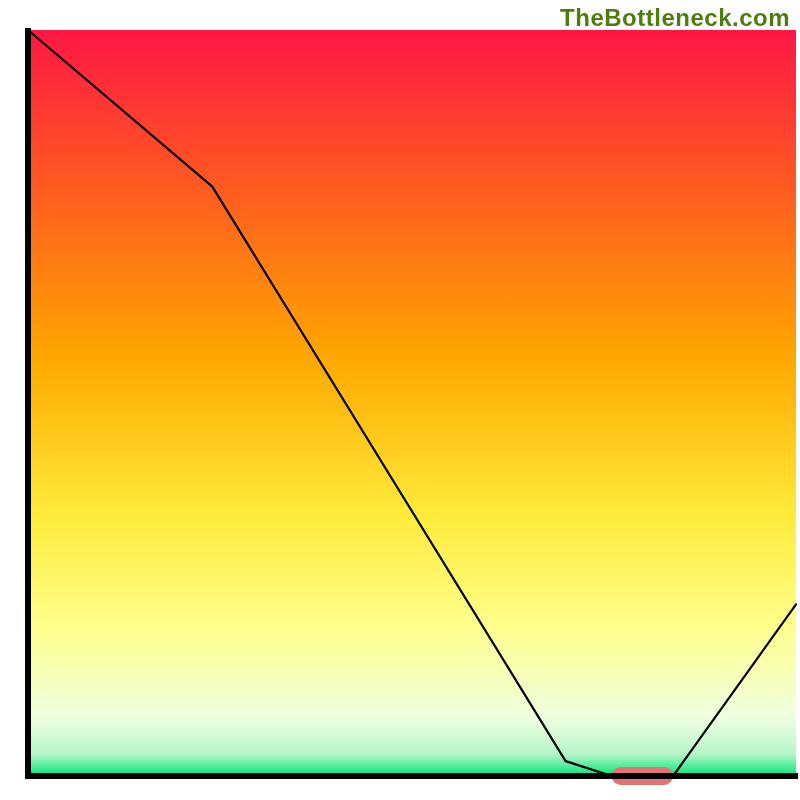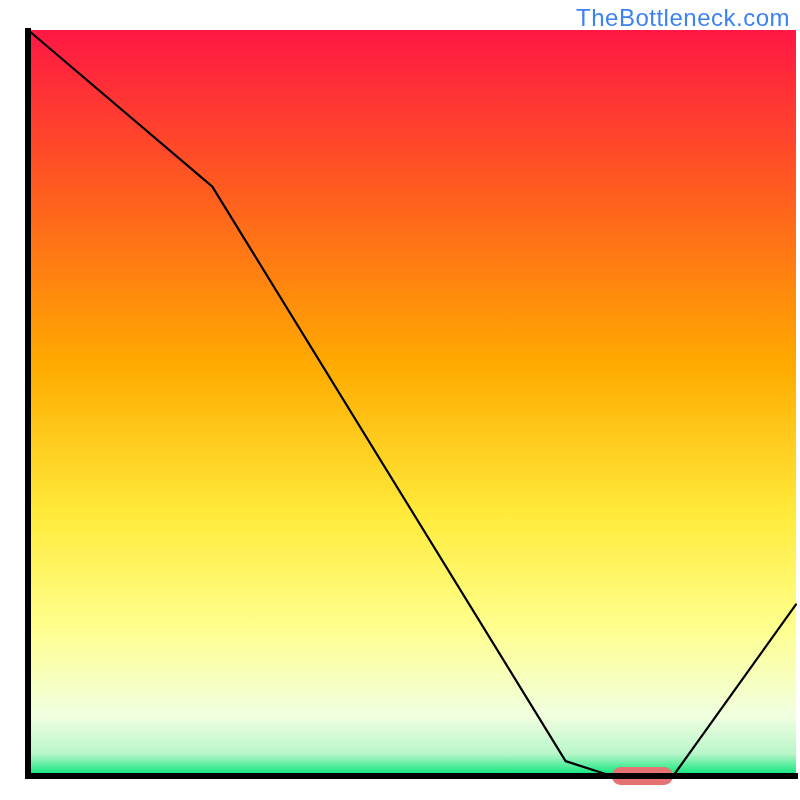--- a/index.html
+++ b/index.html
@@ -13,22 +13,22 @@
   .chart-container {
     position: relative;
     width: 800px;
     height: 800px;
   }
   .watermark {
     position: absolute;
     top: 4px;
     right: 10px;
     font-size: 24px;
-    font-weight: normal;
-    color: #3b82f6;
+    font-weight: bold;
+    color: #4d7c0f;
     letter-spacing: 0.5px;
   }
   svg {
     display: block;
   }
 </style>
 </head>
 <body>
 
 <div class="chart-container">

